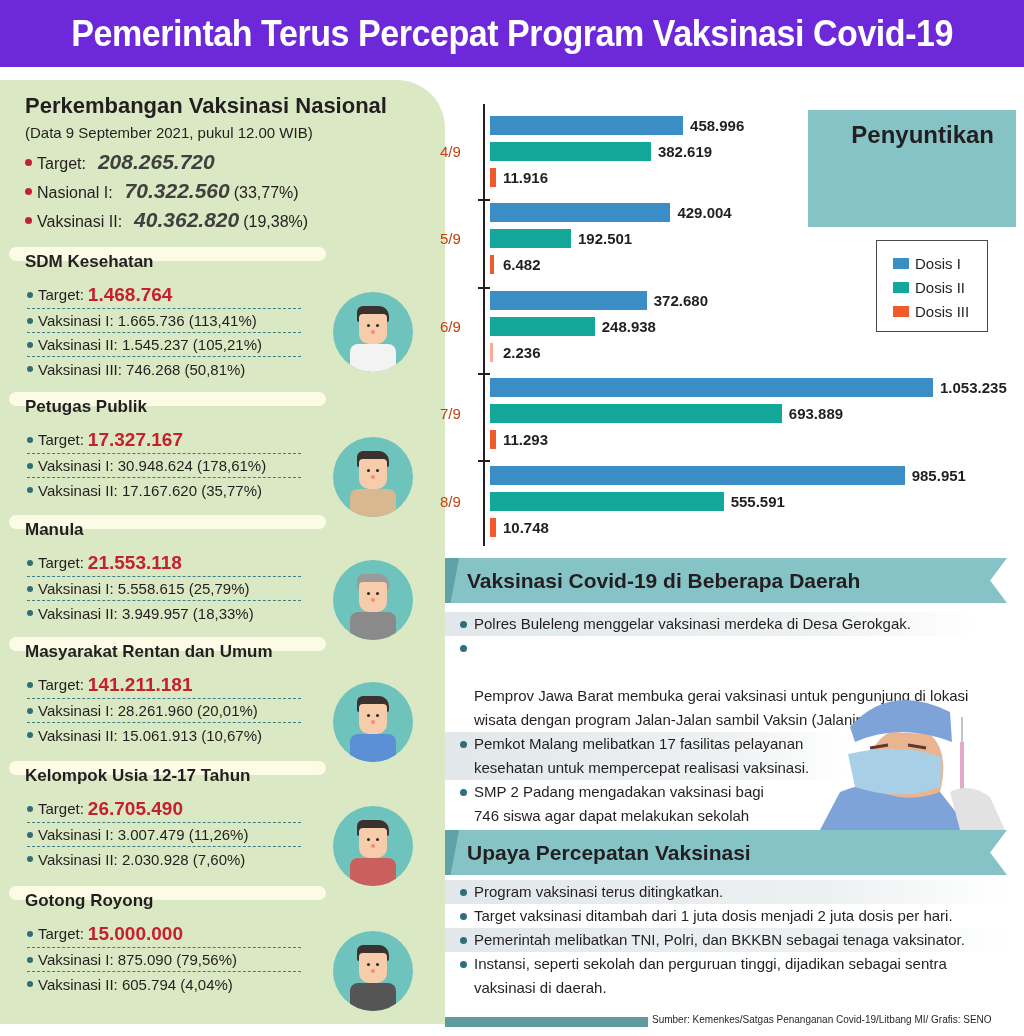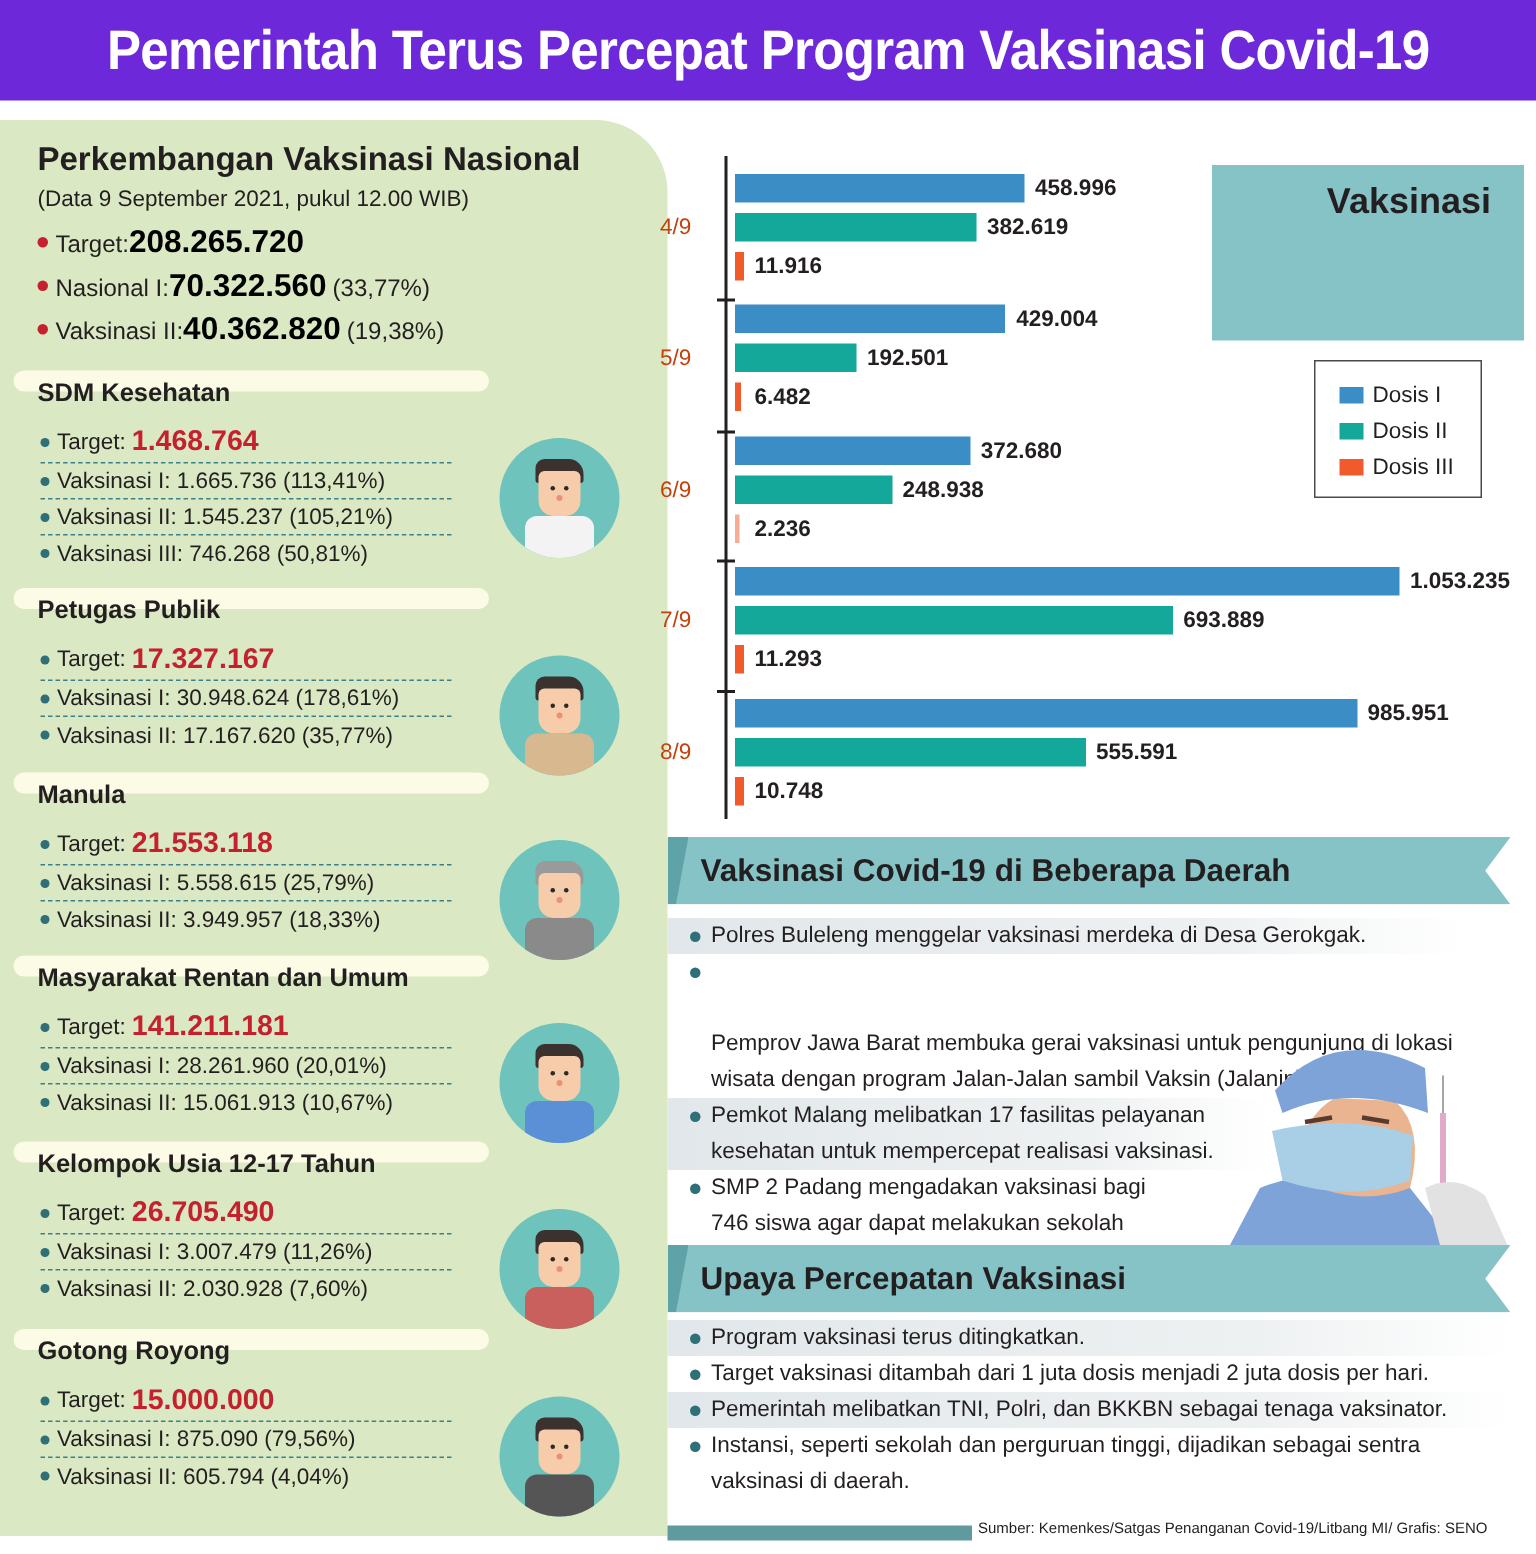--- a/index.html
+++ b/index.html
@@ -24,21 +24,21 @@
   .left-panel {
     position: absolute; left: 0; top: 80px; width: 445px; height: 944px;
     background: #dae8c3;
     border-top-right-radius: 48px;
   }
   .nat-title { position: absolute; left: 25px; top: 13px; font-size: 22px; font-weight: bold; }
   .nat-sub { position: absolute; left: 25px; top: 44px; font-size: 15px; }
   .nat-list { position: absolute; left: 25px; top: 70px; }
   .nat-row { height: 29px; display: flex; align-items: baseline; font-size: 16px; white-space: nowrap; }
   .red-dot { display: inline-block; width: 7px; height: 7px; border-radius: 50%; background: #c5202e; margin-right: 5px; position: relative; top: -3px; }
-  .big-red { color: #000000; font-weight: bold; font-size: 21px; margin-left: 0; margin-right: 4px; }
+  .big-red { color: #404040; font-weight: bold; font-size: 21px; margin-left: 12px; margin-right: 4px; font-style: italic; }
 
   .cat-pill {
     position: absolute; left: 9px; width: 317px; height: 14px;
     background: #fcfbe6; border-radius: 15px;
     padding-left: 16px; font-size: 17px; font-weight: bold; line-height: 30px;
   }
   .cat-rows { position: absolute; left: 27px; width: 274px; }
   .cat-row {
     height: 24px; display: flex; align-items: center; white-space: nowrap; font-size: 15px;
     border-bottom: 1px dashed #3b8088;
@@ -318,21 +318,21 @@
     <div class="group-label" style="top: 493px;">8/9</div>
     <div class="bar" style="top: 466px; width: 414.7px; background: rgb(58, 141, 197);"></div>
     <div class="bar-val" style="left: 911.7px; top: 467px;">985.951</div>
     <div class="bar" style="top: 492px; width: 233.687px; background: rgb(19, 168, 154);"></div>
     <div class="bar-val" style="left: 730.687px; top: 493px;">555.591</div>
     <div class="bar" style="top: 518px; width: 6px; background: rgb(241, 90, 43);"></div>
     <div class="bar-val" style="left: 503px; top: 519px;">10.748</div>
   </div>
 
 <div class="laju-box">
-  <div>Vaksinasi</div>
+  <div>Penyuntikan</div>
 </div>
 
 <div class="legend-box">
   <div class="legend-item">
     <span class="legend-sw" style="background:#3a8dc5"></span>
     <span>Dosis I</span>
   </div>
   <div class="legend-item">
     <span class="legend-sw" style="background:#13a89a"></span>
     <span>Dosis II</span>

